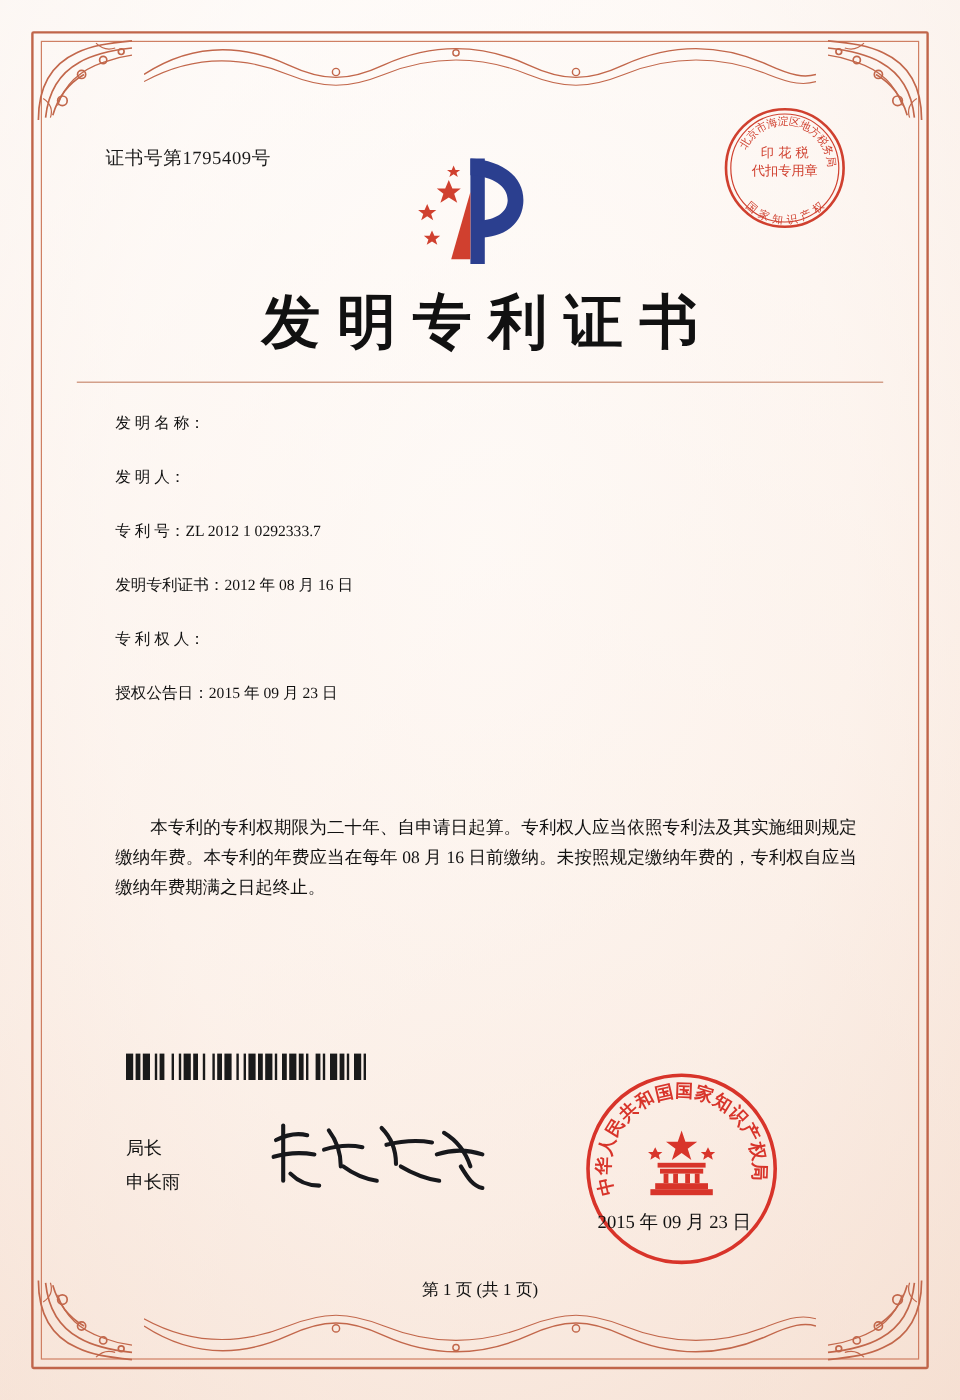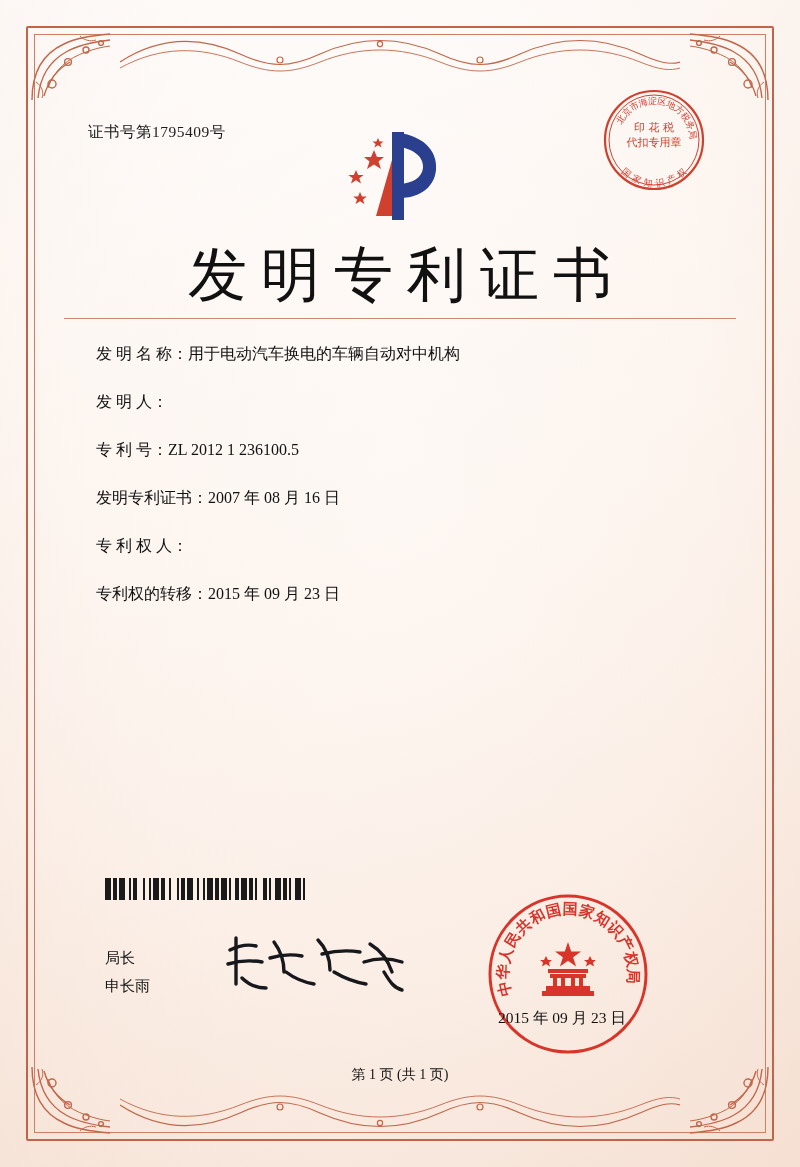--- a/index.html
+++ b/index.html
@@ -95,22 +95,22 @@
     height: 108px;
   }
   .seal-top svg { width: 100%; height: 100%; display: block; }
 
   .title {
     position: absolute;
     left: 0;
     right: 0;
     top: 236px;
     text-align: center;
-    font-size: 59px;
-    font-weight: normal;
+    font-size: 49px;
+    font-weight: bold;
     letter-spacing: 14px;
     color: #111;
     text-indent: 14px;
     font-family: "DejaVu Serif", "Liberation Serif", serif;
   }
 
   .rule {
     position: absolute;
     left: 64px;
     right: 64px;
@@ -123,21 +123,21 @@
   .fields {
     position: absolute;
     left: 96px;
     right: 80px;
     top: 344px;
   }
   .field {
     display: flex;
     align-items: baseline;
     margin-bottom: 27px;
-    font-size: 16px;
+    font-size: 13px;
     color: #111;
   }
   .field .label {
     white-space: pre;
     flex: 0 0 auto;
   }
   .field .value {
     white-space: pre;
     flex: 1 1 auto;
   }
@@ -357,43 +357,43 @@
       </g>
     </svg>
   </div>
 
   <div class="title">发明专利证书</div>
   <div class="rule"></div>
 
   <div class="fields">
     <div class="field">
       <span class="label">发 明 名 称：</span>
-      <span class="value">用于电动汽车换电的车辆自动对中机构</span>
     </div>
     <div class="field">
       <span class="label">发 明 人：</span>
     </div>
     <div class="field">
       <span class="label">专 利 号：</span>
-      <span class="value">ZL 2012 1 236100.5</span>
+      <span class="value">ZL 2012 1 0292333.7</span>
     </div>
     <div class="field">
       <span class="label">发明专利证书：</span>
-      <span class="value">2007 年 08 月 16 日</span>
+      <span class="value">2012 年 08 月 16 日</span>
     </div>
     <div class="field">
       <span class="label">专 利 权 人：</span>
     </div>
     <div class="field">
-      <span class="label">专利权的转移：</span>
+      <span class="label">授权公告日：</span>
       <span class="value">2015 年 09 月 23 日</span>
     </div>
   </div>
 
   <div class="body-text">
+    <p>本专利的专利权期限为二十年、自申请日起算。专利权人应当依照专利法及其实施细则规定缴纳年费。本专利的年费应当在每年 08 月 16 日前缴纳。未按照规定缴纳年费的，专利权自应当缴纳年费期满之日起终止。</p>
   </div>
 
   <div class="barcode" id="barcode">
       <i style="width: 6px; background: rgb(26, 26, 26);"></i>
       <i style="width: 2px; background: transparent;"></i>
       <i style="width: 4px; background: rgb(26, 26, 26);"></i>
       <i style="width: 2px; background: transparent;"></i>
       <i style="width: 6px; background: rgb(26, 26, 26);"></i>
       <i style="width: 4px; background: transparent;"></i>
       <i style="width: 2px; background: rgb(26, 26, 26);"></i>

